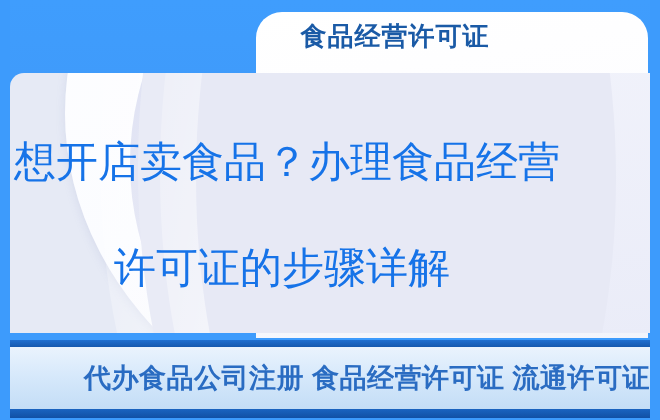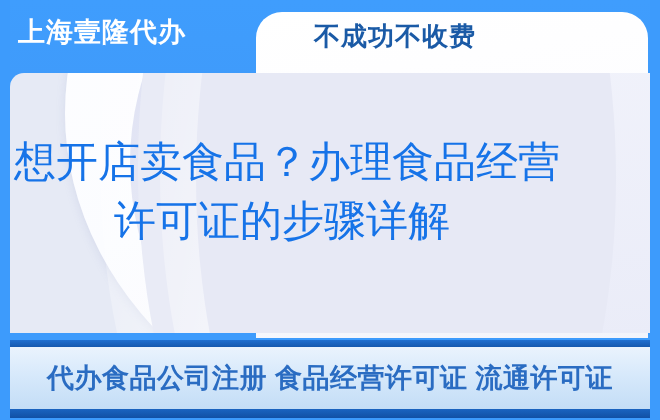--- a/index.html
+++ b/index.html
@@ -190,20 +190,21 @@
     white-space: nowrap;
     letter-spacing: 0px;
   }
   .title-line.line1 {
     text-align: left;
     padding-left: 14px;
   }
   .title-line.line2 {
     text-align: center;
     padding-right: 24px;
+    margin-top: 47px;
   }
 
   
   .bottom-band {
     position: absolute;
     left: 0;
     bottom: 0;
     width: 660px;
     height: 82px;
     z-index: 25;
@@ -219,21 +220,21 @@
   }
   .bottom-inner {
     position: absolute;
     left: 10px;
     top: 9px;
     width: 640px;
     height: 62px;
     background: linear-gradient(180deg, #eaf3fd 0%, #d7e9fb 45%, #c3ddf6 100%);
     display: flex;
     align-items: center;
-    justify-content: center;
+    justify-content: flex-end;
   }
   .bottom-rule-bottom {
     position: absolute;
     left: 10px;
     top: 71px;
     width: 640px;
     height: 9px;
     background: linear-gradient(180deg, #1a64c0 0%, #1150a4 100%);
   }
   .bottom-text {
@@ -275,23 +276,22 @@
     <div class="swoosh-b"></div>
     <div class="swoosh-c"></div>
     <div class="swoosh-d"></div>
     <div class="swoosh-e"></div>
     <div class="crescent-1"></div>
     <div class="crescent-2"></div>
     <div class="crescent-3"></div>
     <div class="crescent-4"></div>
   </div>
 
-  <div class="brand-label">上海壹隆代办</div>
-
-  <div class="slogan-label">不成功不收费</div>
+
+  <div class="slogan-label">食品经营许可证</div>
 
   <div class="title-wrap">
     <div class="title-line line1">想开店卖食品？办理食品经营</div>
     <div class="title-line line2">许可证的步骤详解</div>
   </div>
 
   <div class="bottom-band">
     <div class="bottom-rule-top"></div>
     <div class="bottom-inner">
       <span class="bottom-text">代办食品公司注册 食品经营许可证 流通许可证</span>

